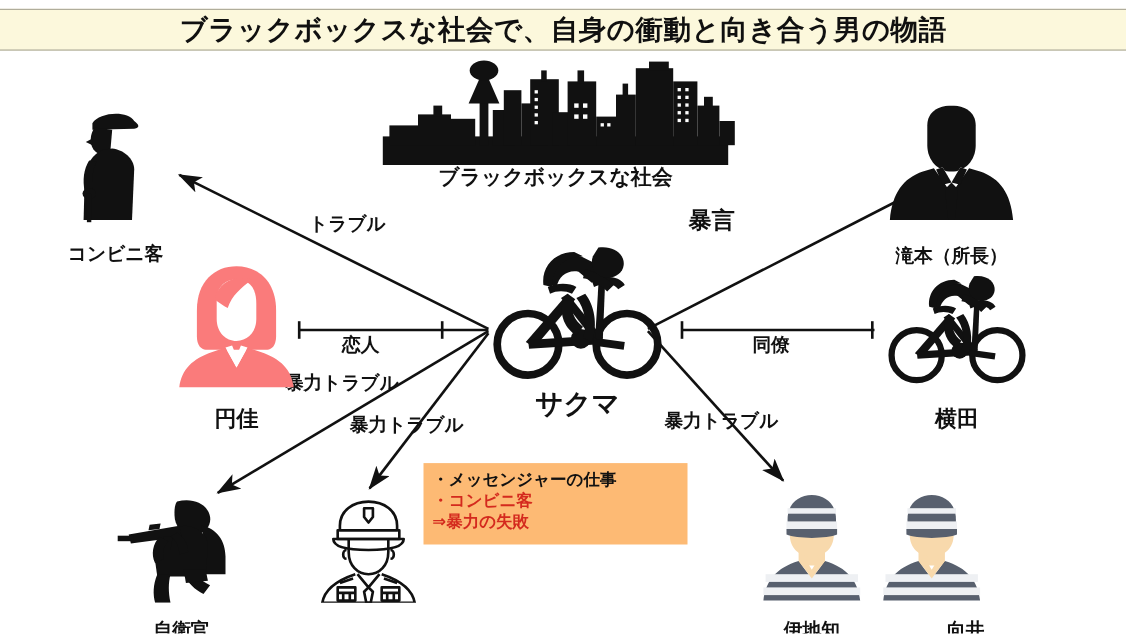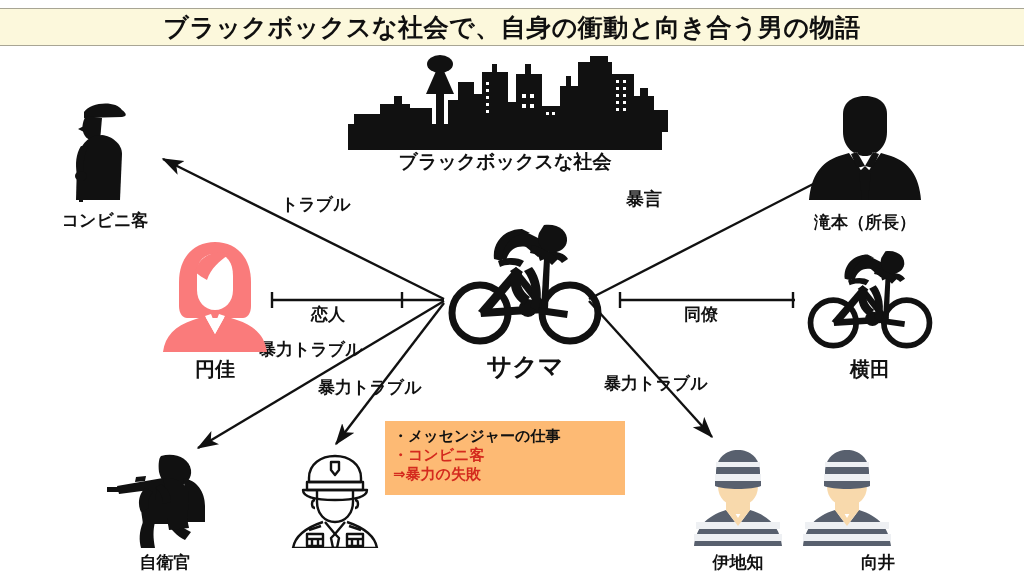--- a/index.html
+++ b/index.html
@@ -26,21 +26,21 @@
     font-size:25px;font-weight:bold;color:#101010;
     letter-spacing:0.5px;white-space:nowrap;
     line-height:1;
   }
 
   
   .node{position:absolute;display:flex;flex-direction:column;align-items:center;}
   .node .art{display:flex;align-items:flex-end;justify-content:center;}
   .node .caption{
     font-weight:bold;color:#111;white-space:nowrap;line-height:1.05;
-    margin-top:6px;
+    margin-top:17px;
   }
 
   
   #lines{position:absolute;left:0;top:0;width:1024px;height:576px;pointer-events:none;}
 
   
   .edge-label{
     position:absolute;font-weight:bold;color:#111;white-space:nowrap;
     line-height:1;
   }
@@ -90,21 +90,21 @@
 
     <g>
       <line x1="620" y1="300" x2="795" y2="300" stroke="#111" stroke-width="2.4"></line>
       <line x1="620" y1="292" x2="620" y2="308" stroke="#111" stroke-width="2.4"></line>
       <line x1="793" y1="292" x2="793" y2="308" stroke="#111" stroke-width="2.4"></line>
     </g>
   </svg>
 
   <div class="edge-label" style="left:281px;top:196px;font-size:17px;">トラブル</div>
 
-  <div class="edge-label" style="left:626px;top:190px;font-size:18px;">暴言</div>
+  <div class="edge-label" style="left:626px;top:190px;font-size:21px;">暴言</div>
 
   <div class="edge-label" style="left:311px;top:306px;font-size:17px;">恋人</div>
 
   <div class="edge-label" style="left:684px;top:306px;font-size:17px;">同僚</div>
 
   <div class="edge-label" style="left:259px;top:341px;font-size:17px;">暴力トラブル</div>
 
   <div class="edge-label" style="left:318px;top:379px;font-size:17px;">暴力トラブル</div>
 
   <div class="edge-label" style="left:604px;top:375px;font-size:17px;">暴力トラブル</div>

